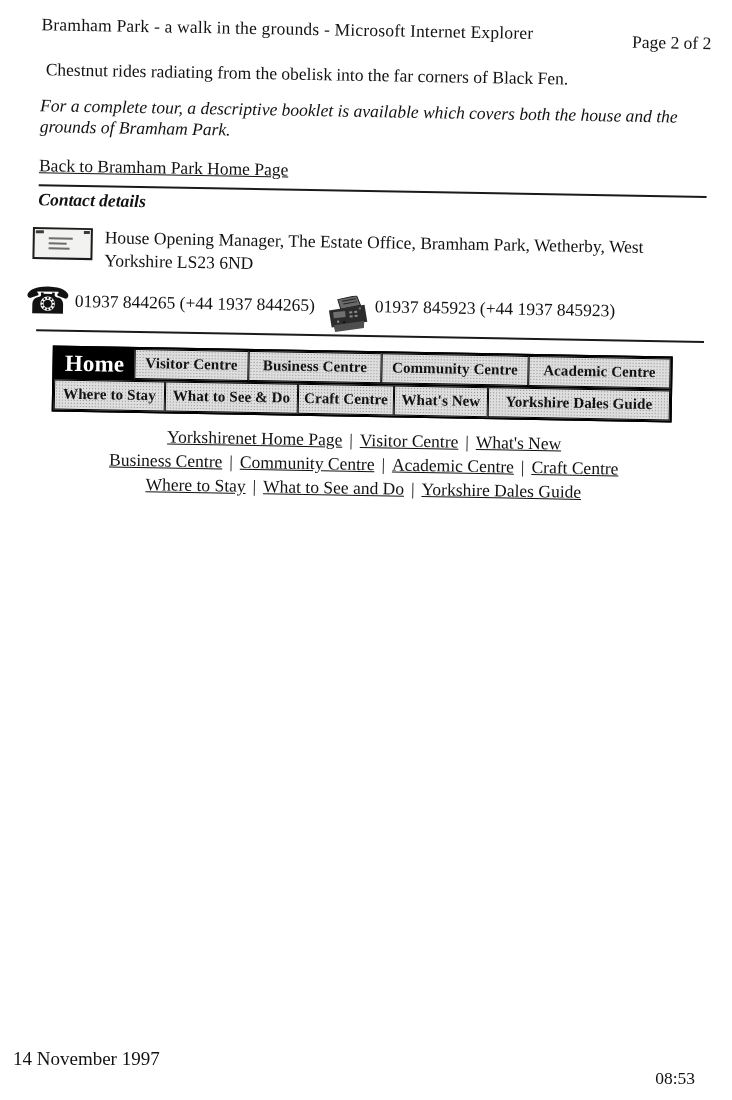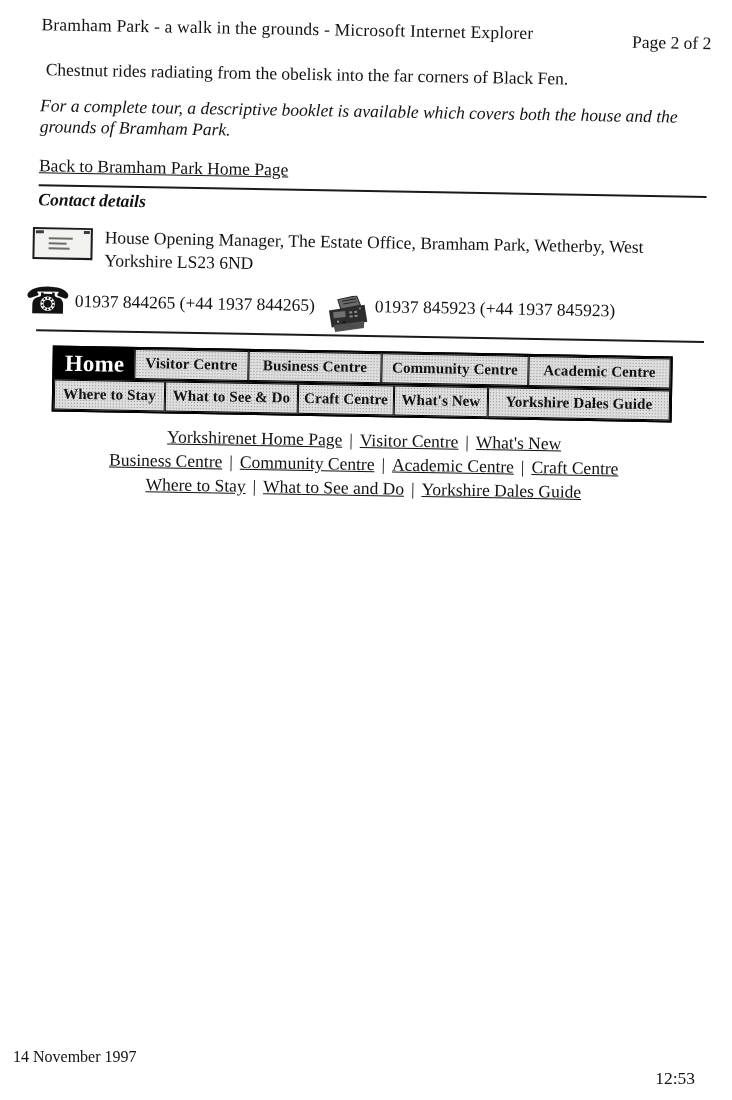--- a/index.html
+++ b/index.html
@@ -159,21 +159,21 @@
     text-align: center;
     font-size: 17.5px;
     line-height: 24px;
   }
   .sep { margin: 0 7px; text-decoration: none; }
 
   .footer-date {
     position: absolute;
     left: 13px;
     top: 1048px;
-    font-size: 16px;
+    font-size: 19px;
     text-align: right;
   }
   .footer-time {
     position: absolute;
     right: 37px;
     top: 1068px;
     font-size: 17.5px;
   }
 </style>
 </head>
@@ -259,13 +259,13 @@
       <a>Business Centre</a><span class="sep">|</span><a>Community Centre</a><span class="sep">|</span><a>Academic Centre</a><span class="sep">|</span><a>Craft Centre</a>
     </div>
     <div>
       <a>Where to Stay</a><span class="sep">|</span><a>What to See and Do</a><span class="sep">|</span><a>Yorkshire Dales Guide</a>
     </div>
   </div>
 
 </div>
 
 <div class="footer-date">14 November 1997</div>
-<div class="footer-time">12:53</div>
+<div class="footer-time">08:53</div>
 
 </body></html>

